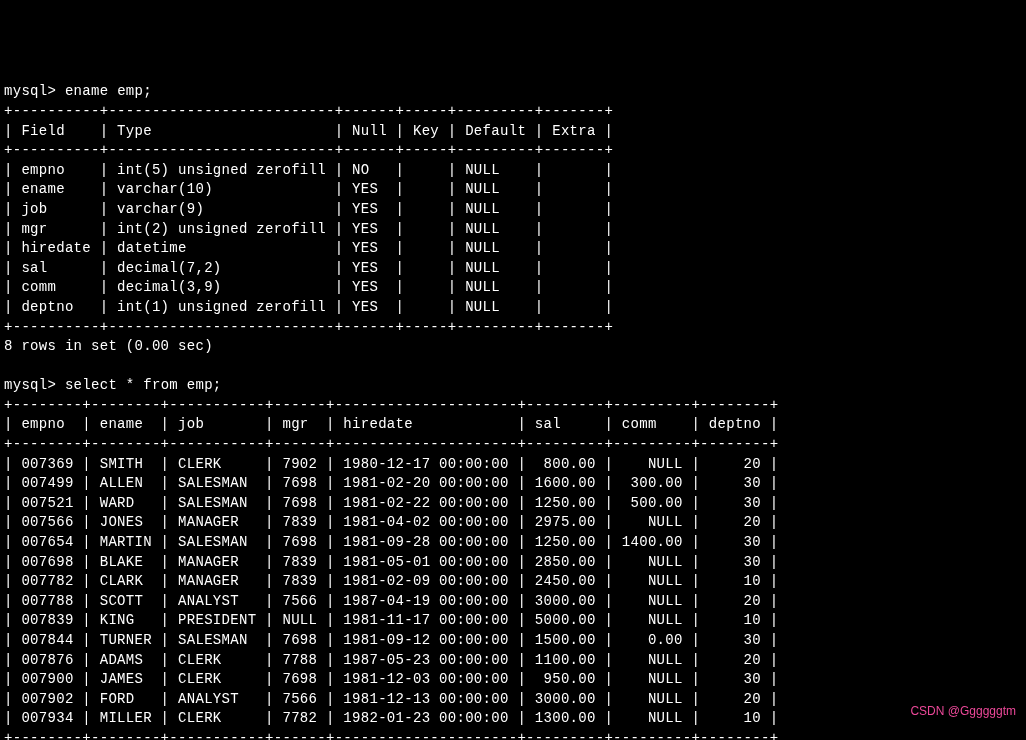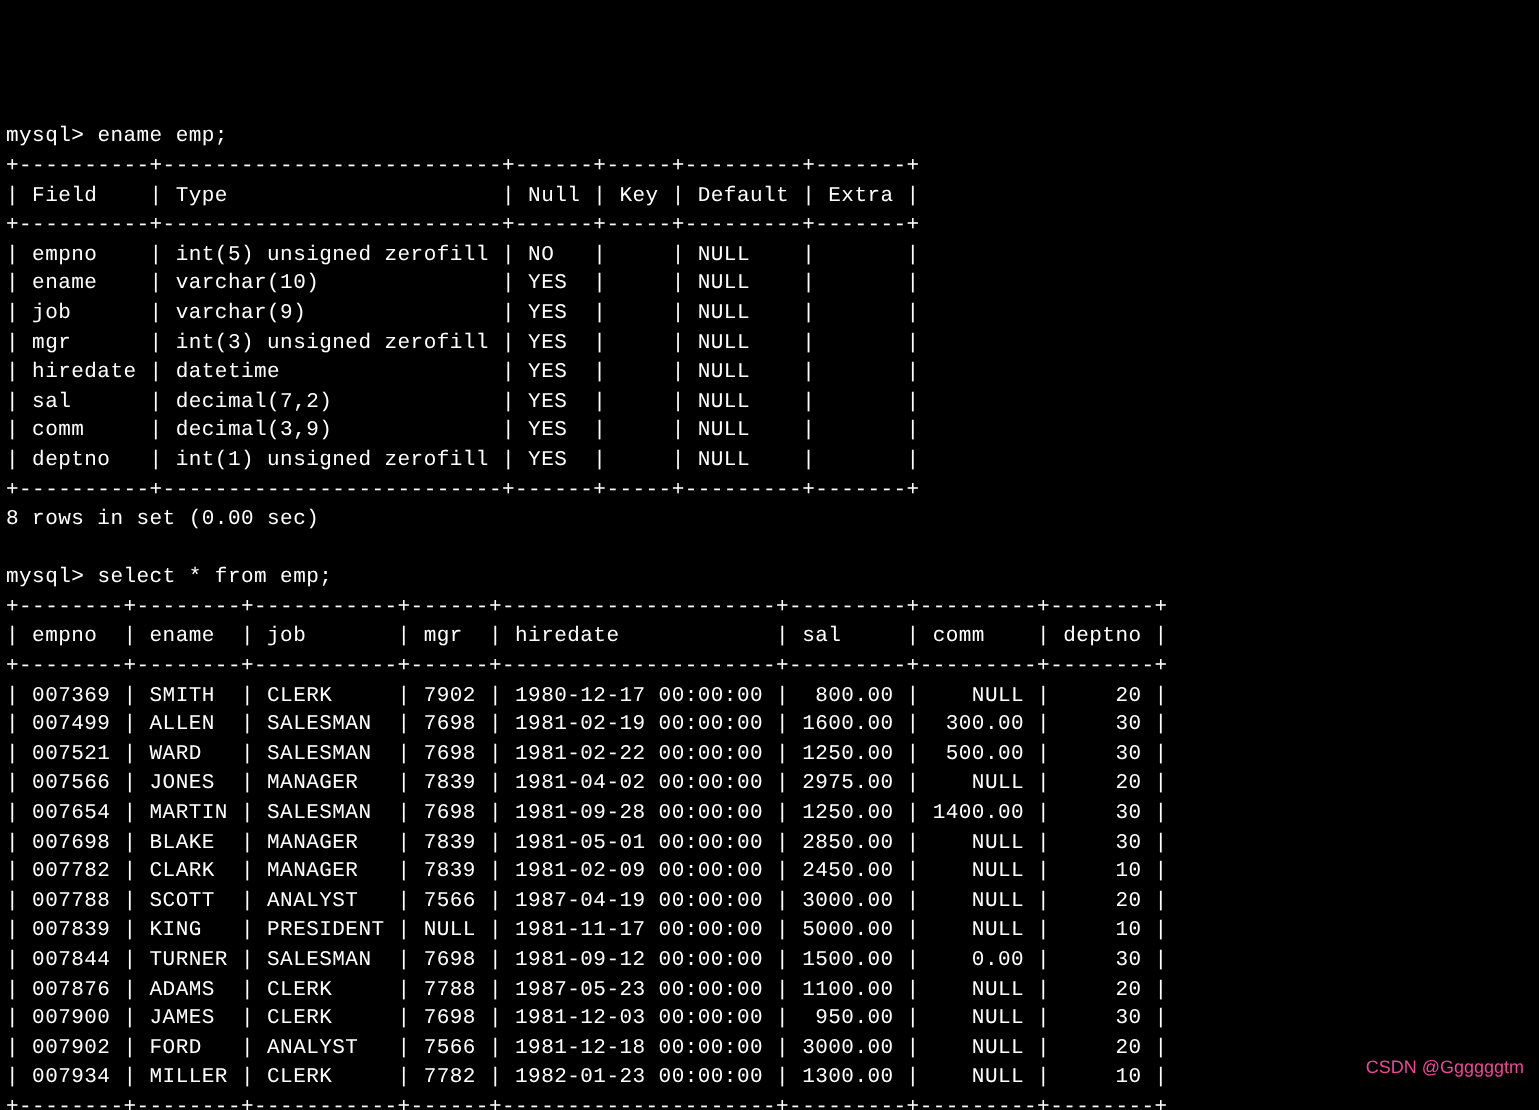--- a/index.html
+++ b/index.html
@@ -29,45 +29,45 @@
 
 
 
 <div><span>mysql&gt;</span> <span>ename emp;</span>
 <span>+----------+--------------------------+------+-----+---------+-------+</span>
 <span>| Field    | Type                     | Null | Key | Default | Extra |</span>
 <span>+----------+--------------------------+------+-----+---------+-------+</span>
 <span>| empno    | int(5) unsigned zerofill | NO   |     | NULL    |       |</span>
 <span>| ename    | varchar(10)              | YES  |     | NULL    |       |</span>
 <span>| job      | varchar(9)               | YES  |     | NULL    |       |</span>
-<span>| mgr      | int(3) unsigned zerofill | YES  |     | NULL    |       |</span>
+<span>| mgr      | int(2) unsigned zerofill | YES  |     | NULL    |       |</span>
 <span>| hiredate | datetime                 | YES  |     | NULL    |       |</span>
 <span>| sal      | decimal(7,2)             | YES  |     | NULL    |       |</span>
 <span>| comm     | decimal(3,9)             | YES  |     | NULL    |       |</span>
 <span>| deptno   | int(1) unsigned zerofill | YES  |     | NULL    |       |</span>
 <span>+----------+--------------------------+------+-----+---------+-------+</span>
 <span>8 rows in set (0.00 sec)</span>
 
 <span>mysql&gt;</span> <span>select * from emp;</span>
 <span>+--------+--------+-----------+------+---------------------+---------+---------+--------+</span>
 <span>| empno  | ename  | job       | mgr  | hiredate            | sal     | comm    | deptno |</span>
 <span>+--------+--------+-----------+------+---------------------+---------+---------+--------+</span>
 <span>| 007369 | SMITH  | CLERK     | 7902 | 1980-12-17 00:00:00 |  800.00 |    NULL |     20 |</span>
-<span>| 007499 | ALLEN  | SALESMAN  | 7698 | 1981-02-19 00:00:00 | 1600.00 |  300.00 |     30 |</span>
+<span>| 007499 | ALLEN  | SALESMAN  | 7698 | 1981-02-20 00:00:00 | 1600.00 |  300.00 |     30 |</span>
 <span>| 007521 | WARD   | SALESMAN  | 7698 | 1981-02-22 00:00:00 | 1250.00 |  500.00 |     30 |</span>
 <span>| 007566 | JONES  | MANAGER   | 7839 | 1981-04-02 00:00:00 | 2975.00 |    NULL |     20 |</span>
 <span>| 007654 | MARTIN | SALESMAN  | 7698 | 1981-09-28 00:00:00 | 1250.00 | 1400.00 |     30 |</span>
 <span>| 007698 | BLAKE  | MANAGER   | 7839 | 1981-05-01 00:00:00 | 2850.00 |    NULL |     30 |</span>
 <span>| 007782 | CLARK  | MANAGER   | 7839 | 1981-02-09 00:00:00 | 2450.00 |    NULL |     10 |</span>
 <span>| 007788 | SCOTT  | ANALYST   | 7566 | 1987-04-19 00:00:00 | 3000.00 |    NULL |     20 |</span>
 <span>| 007839 | KING   | PRESIDENT | NULL | 1981-11-17 00:00:00 | 5000.00 |    NULL |     10 |</span>
 <span>| 007844 | TURNER | SALESMAN  | 7698 | 1981-09-12 00:00:00 | 1500.00 |    0.00 |     30 |</span>
 <span>| 007876 | ADAMS  | CLERK     | 7788 | 1987-05-23 00:00:00 | 1100.00 |    NULL |     20 |</span>
 <span>| 007900 | JAMES  | CLERK     | 7698 | 1981-12-03 00:00:00 |  950.00 |    NULL |     30 |</span>
-<span>| 007902 | FORD   | ANALYST   | 7566 | 1981-12-18 00:00:00 | 3000.00 |    NULL |     20 |</span>
+<span>| 007902 | FORD   | ANALYST   | 7566 | 1981-12-13 00:00:00 | 3000.00 |    NULL |     20 |</span>
 <span>| 007934 | MILLER | CLERK     | 7782 | 1982-01-23 00:00:00 | 1300.00 |    NULL |     10 |</span>
 <span>+--------+--------+-----------+------+---------------------+---------+---------+--------+</span>
 </div>
 
 <div class="watermark">CSDN @Ggggggtm</div>
 
 
 
 
 </body></html>

